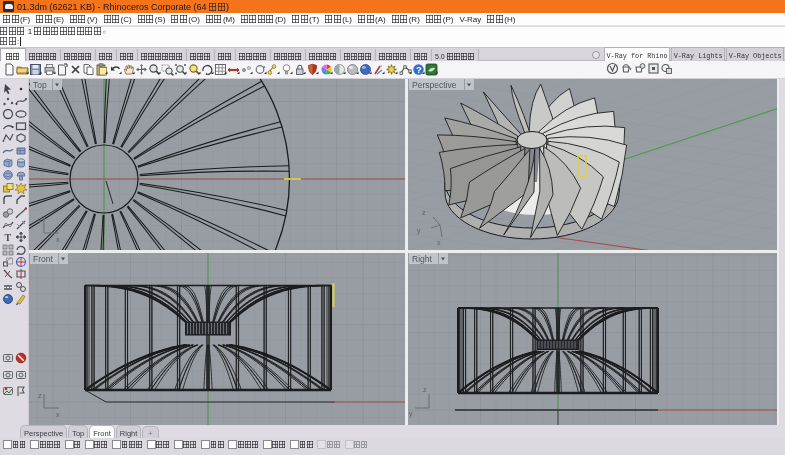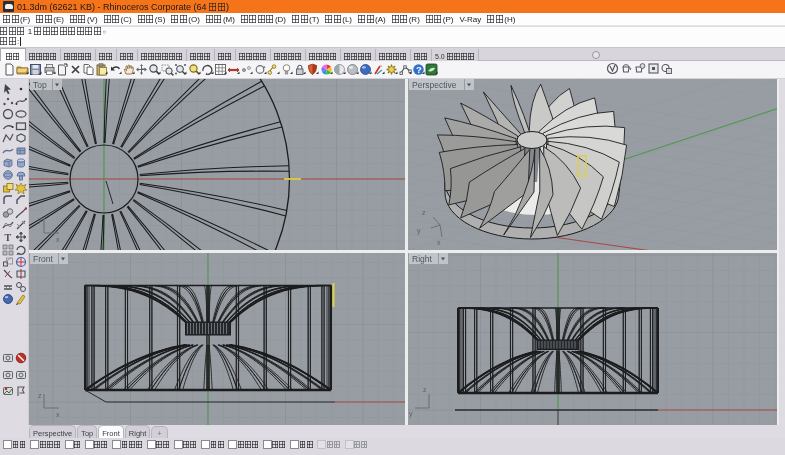--- a/index.html
+++ b/index.html
@@ -49,38 +49,39 @@
 .vtab{display:inline-block;height:14px;padding:3.5px 1.5px 0 1.5px;background:#d4d2d8;border:1px solid #b2b0b8;border-bottom:none;margin-right:1px}
 .vtab.vact{background:#fcfcfd}
 .gearico{position:absolute;left:592px;top:51px;width:8px;height:8px;border:1px solid #9a98a0;border-radius:50%;background:#e6e4ea}
 .toolbar{position:absolute;left:0;top:61px;width:785px;height:18px;background:#f5f4f6;border-bottom:1px solid #d4d2d8;white-space:nowrap;padding:2px 0 0 3px}
 .tbi{margin-right:0.2px;vertical-align:top}
 .vraybar{position:absolute;left:606px;top:62px;white-space:nowrap}
 .vraybar .tbi{margin-right:0.5px}
 .sidebar{position:absolute;left:0;top:79px;width:29px;height:346px;background:#dedce2;border-right:1px solid #cfcdd3}
 .srow{position:absolute;left:2px;width:26px;height:12px}
 .sbi{margin-right:1px;vertical-align:top}
-.btabs{position:absolute;left:0;top:425px;width:785px;height:13px;background:#dedce2;font-size:8px;color:#3a3f46;white-space:nowrap;padding-left:29px}
+.btabs{position:absolute;left:0;top:425px;width:785px;height:13px;background:#dedce2;font-size:8px;color:#3a3f46;white-space:nowrap;padding-left:20px}
 .btab{display:inline-block;height:13px;padding:2.5px 3px 0 3px;background:#d2d0d6;border:1px solid #b6b4bc;border-bottom:none;border-radius:5px 5px 0 0;margin-right:1px;font-size:7.5px}
 .btab.bact{background:#fcfcfd}
 .btab.plus{color:#777;padding:2px 5px 0 5px}
 .statusbar{position:absolute;left:0;top:438px;width:785px;height:17px;background:#dcdae0;white-space:nowrap;padding:2px 0 0 3px;font-size:8px}
 .os{display:inline-block;margin-right:3.4px}
 .cb{display:inline-block;width:9px;height:9px;background:#fff;border:1px solid #8a8890;vertical-align:-2px;margin-right:0.5px}.cbg{display:inline-block;width:9px;height:9px;background:#e4e2e8;border:1px solid #c2c0c8;vertical-align:-2px;margin-right:0.5px}
 .rightstrip{position:absolute;left:779px;top:79px;width:6px;height:346px;background:#dedce2}
 </style></head><body>
 <div id="app">
 <div class="titlebar">
       <span class="ticon"></span>
       <span class="tt">01.3dm (62621 KB) - Rhinoceros Corporate (64 <i class="k"></i><i class="k"></i>)</span>
     </div>
 <div class="menubar"><span class="mi"><i class="k"></i><i class="k"></i><b>(F)</b></span><span class="mi"><i class="k"></i><i class="k"></i><b>(E)</b></span><span class="mi"><i class="k"></i><i class="k"></i><b>(V)</b></span><span class="mi"><i class="k"></i><i class="k"></i><b>(C)</b></span><span class="mi"><i class="k"></i><i class="k"></i><b>(S)</b></span><span class="mi"><i class="k"></i><i class="k"></i><b>(O)</b></span><span class="mi"><i class="k"></i><i class="k"></i><b>(M)</b></span><span class="mi"><i class="k"></i><i class="k"></i><i class="k"></i><i class="k"></i><b>(D)</b></span><span class="mi"><i class="k"></i><i class="k"></i><b>(T)</b></span><span class="mi"><i class="k"></i><i class="k"></i><b>(L)</b></span><span class="mi"><i class="k"></i><i class="k"></i><b>(A)</b></span><span class="mi"><i class="k"></i><i class="k"></i><b>(R)</b></span><span class="mi"><i class="k"></i><i class="k"></i><b>(P)</b></span><span class="mi"><b>V-Ray</b></span><span class="mi"><i class="k"></i><i class="k"></i><b>(H)</b></span></div>
 <div class="cmdhist"><i class="k"></i><i class="k"></i><i class="k"></i>&nbsp;1&nbsp;<i class="k"></i><i class="k"></i><i class="k"></i><i class="k"></i><i class="k"></i><i class="k"></i><i class="k"></i><i class="k"></i><span style="font-size:6px">○</span></div>
 <div class="cmdline"><i class="k"></i><i class="k"></i>:<span class="caret"></span></div>
 <div class="tabrow"><span class="tab act"><i class="k7"></i><i class="k7"></i></span><span class="tab"><i class="k7"></i><i class="k7"></i><i class="k7"></i><i class="k7"></i></span><span class="tab"><i class="k7"></i><i class="k7"></i><i class="k7"></i><i class="k7"></i></span><span class="tab"><i class="k7"></i><i class="k7"></i></span><span class="tab"><i class="k7"></i><i class="k7"></i></span><span class="tab"><i class="k7"></i><i class="k7"></i><i class="k7"></i><i class="k7"></i><i class="k7"></i><i class="k7"></i></span><span class="tab"><i class="k7"></i><i class="k7"></i><i class="k7"></i></span><span class="tab"><i class="k7"></i><i class="k7"></i></span><span class="tab"><i class="k7"></i><i class="k7"></i><i class="k7"></i><i class="k7"></i></span><span class="tab"><i class="k7"></i><i class="k7"></i><i class="k7"></i><i class="k7"></i></span><span class="tab"><i class="k7"></i><i class="k7"></i><i class="k7"></i><i class="k7"></i></span><span class="tab"><i class="k7"></i><i class="k7"></i><i class="k7"></i><i class="k7"></i></span><span class="tab"><i class="k7"></i><i class="k7"></i><i class="k7"></i><i class="k7"></i></span><span class="tab"><i class="k7"></i><i class="k7"></i></span><span class="tab"><b>5.0&nbsp;</b><i class="k7"></i><i class="k7"></i><i class="k7"></i><i class="k7"></i></span></div>
+<div class="vtabs"><span class="vtab vact">V-Ray for Rhino</span><span class="vtab">V-Ray Lights</span><span class="vtab">V-Ray Objects</span></div>
 <div class="gearico"></div>
 <div class="toolbar"><svg class="tbi" width="13" height="13" viewBox="0 0 13 13">
         <path d="M3,1h5l2,2v9H3z" fill="#fff" stroke="#555" stroke-width="1"></path>
       </svg><svg class="tbi" width="13" height="13" viewBox="0 0 13 13">
         <path d="M1,4h4l1,1h6v6H1z" fill="#e9b94e" stroke="#8a6a20" stroke-width="0.8"></path>
         <path d="M1,5h11l-1.5,5H1z" fill="#f4d27c" stroke="#8a6a20" stroke-width="0.8"></path>
         <path d="M10,11l2.5,0l0,-2.5z" fill="#333"></path>
       </svg><svg class="tbi" width="13" height="13" viewBox="0 0 13 13">
         <rect x="1.5" y="1.5" width="10" height="10" fill="#7d8fae" stroke="#44506a" stroke-width="1"></rect>
         <rect x="3.5" y="2" width="6" height="3.5" fill="#e8eaee"></rect>

